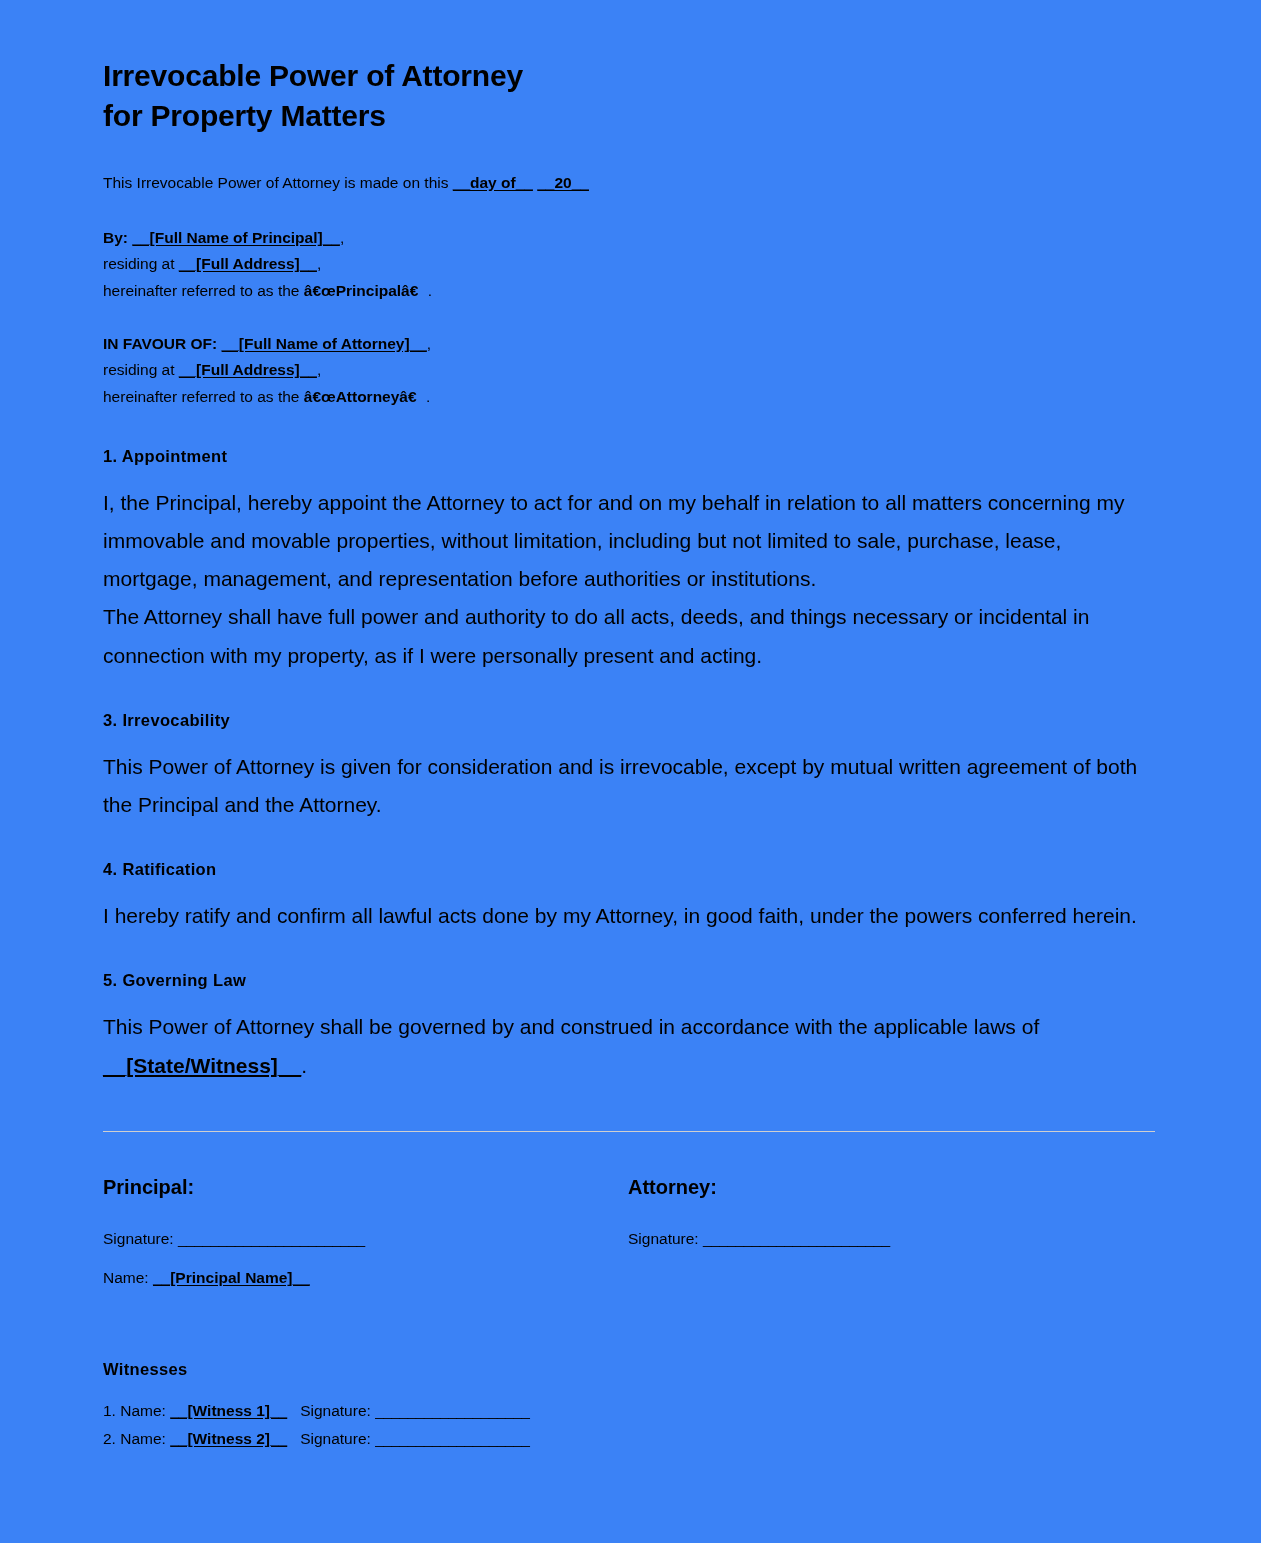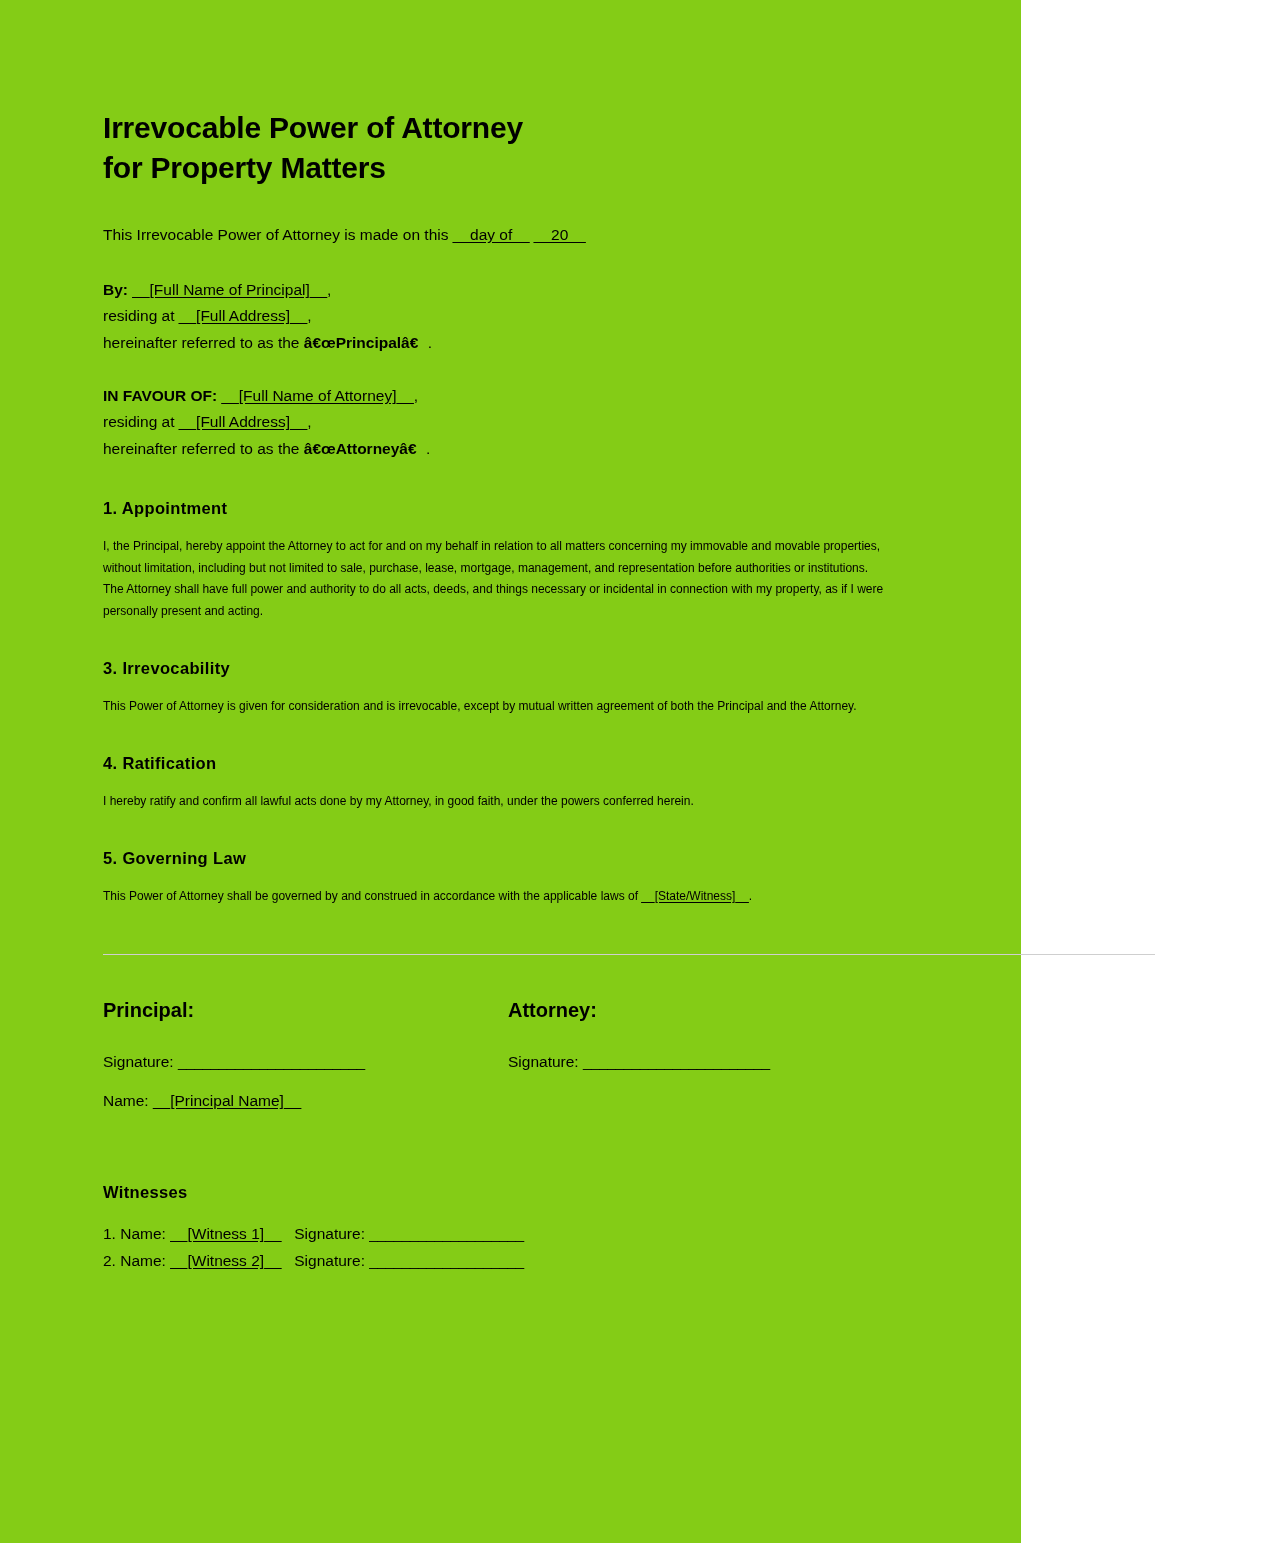--- a/index.html
+++ b/index.html
@@ -11,24 +11,24 @@
   body {
     width: 1263px;
     min-height: 1543px;
     font-family: "Liberation Sans", sans-serif;
     color: #000000;
     -webkit-font-smoothing: none;
   }
 
   .page {
     box-sizing: border-box;
-    width: 1021px;
+    width: 1261px;
     min-height: 1543px;
-    padding: 108px 108px 40px 103px;
-    background: #84cc16;
+    padding: 56px 108px 40px 103px;
+    background: #3b82f6;
   }
 
   
   .doc-title {
     font-size: 30px;
     font-weight: bold;
     line-height: 1.32;
     letter-spacing: -0.2px;
     margin: 0 0 34px 0;
     max-width: 620px;
@@ -49,34 +49,35 @@
     margin: 0 0 26px 0;
   }
   .party-block .body-line { line-height: 1.72; }
 
   .strong { font-weight: bold; }
 
   
   .blank {
     text-decoration: underline;
     text-underline-offset: 2px;
+    font-weight: bold;
   }
 
   
   .section { margin: 0; }
 
   .section-heading {
     font-size: 16.5px;
     font-weight: bold;
     letter-spacing: 0.35px;
     margin: 36px 0 18px 0;
   }
 
   .section-body {
-    font-size: 12px;
+    font-size: 21px;
     line-height: 1.82;
     margin: 0;
     max-width: 1052px;
   }
 
   
   .divider {
     border: 0;
     border-top: 1px solid #cfcfcf;
     margin: 46px 0 0 0;

